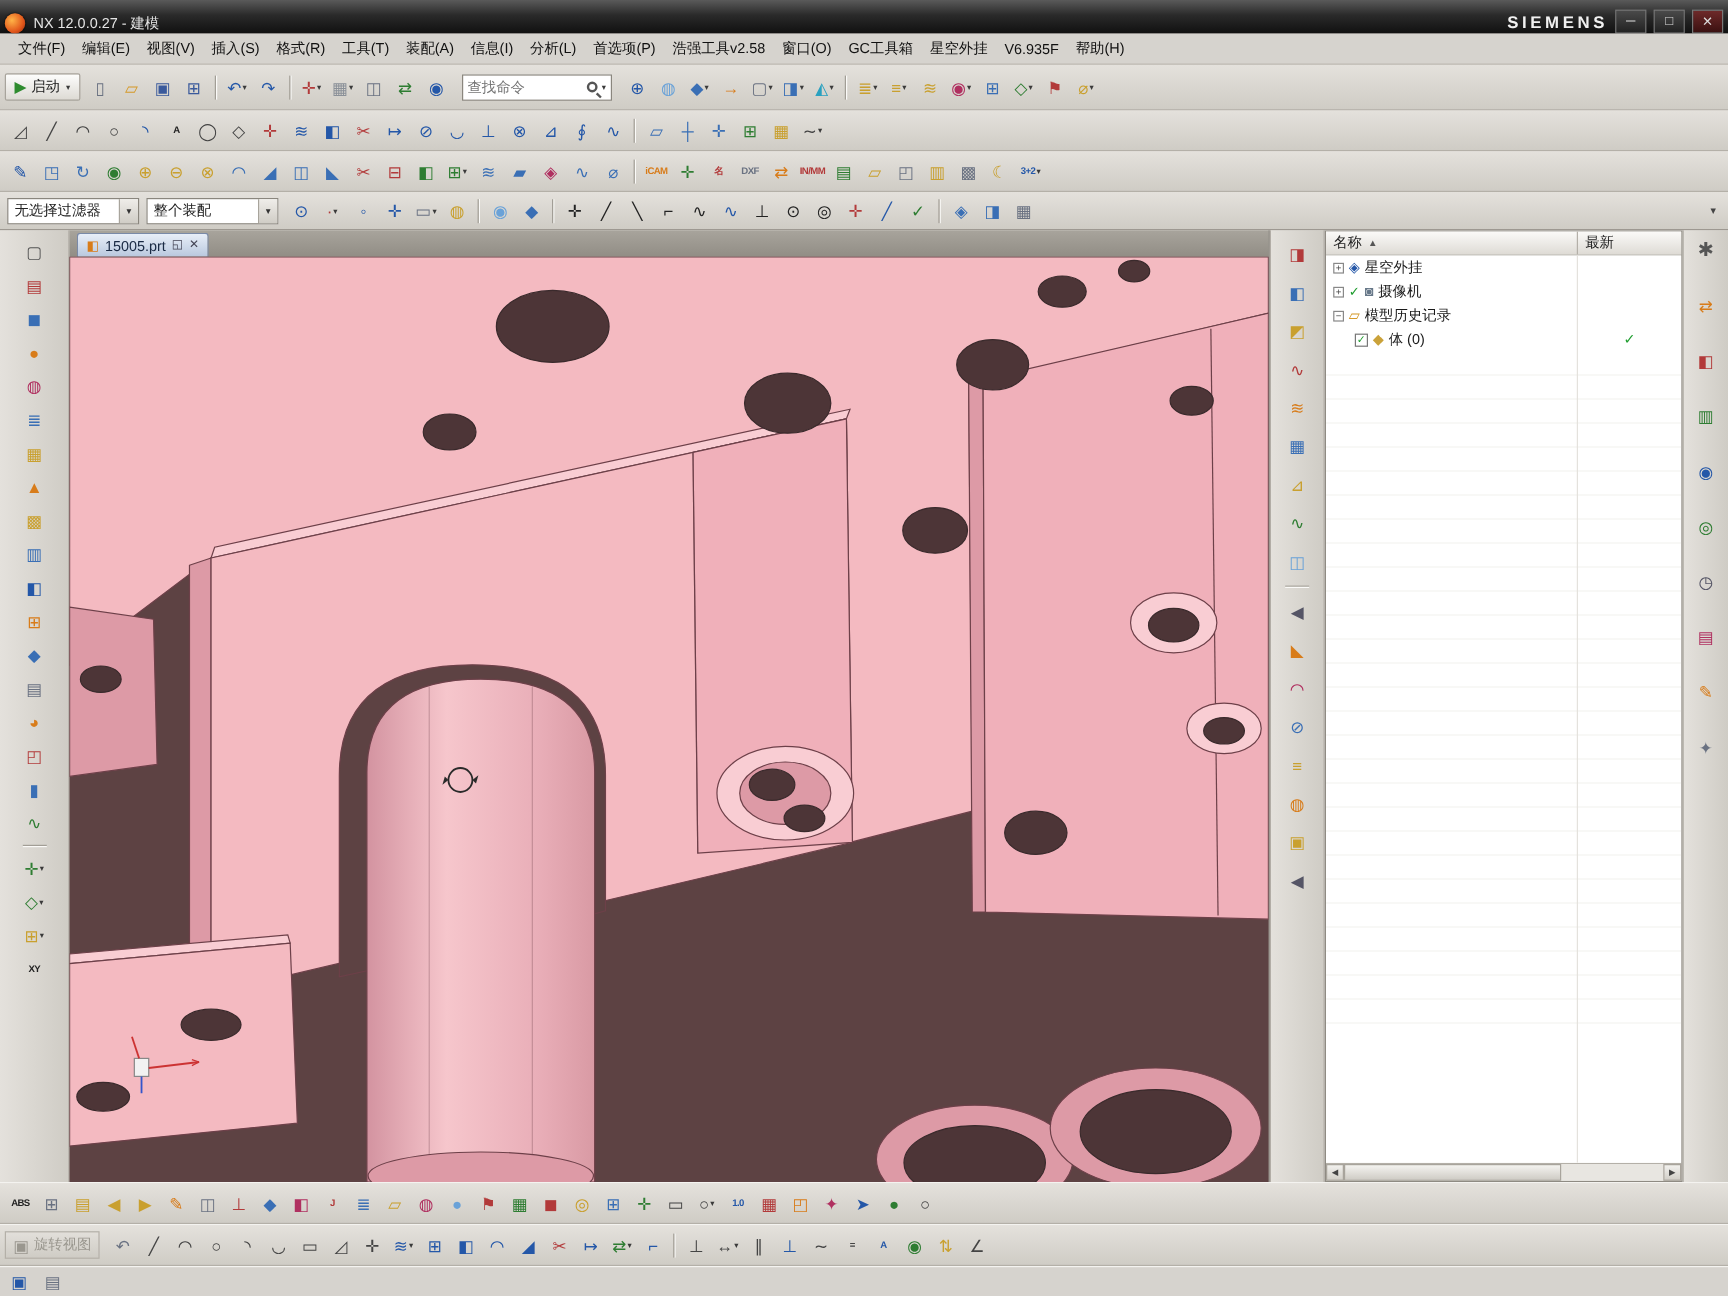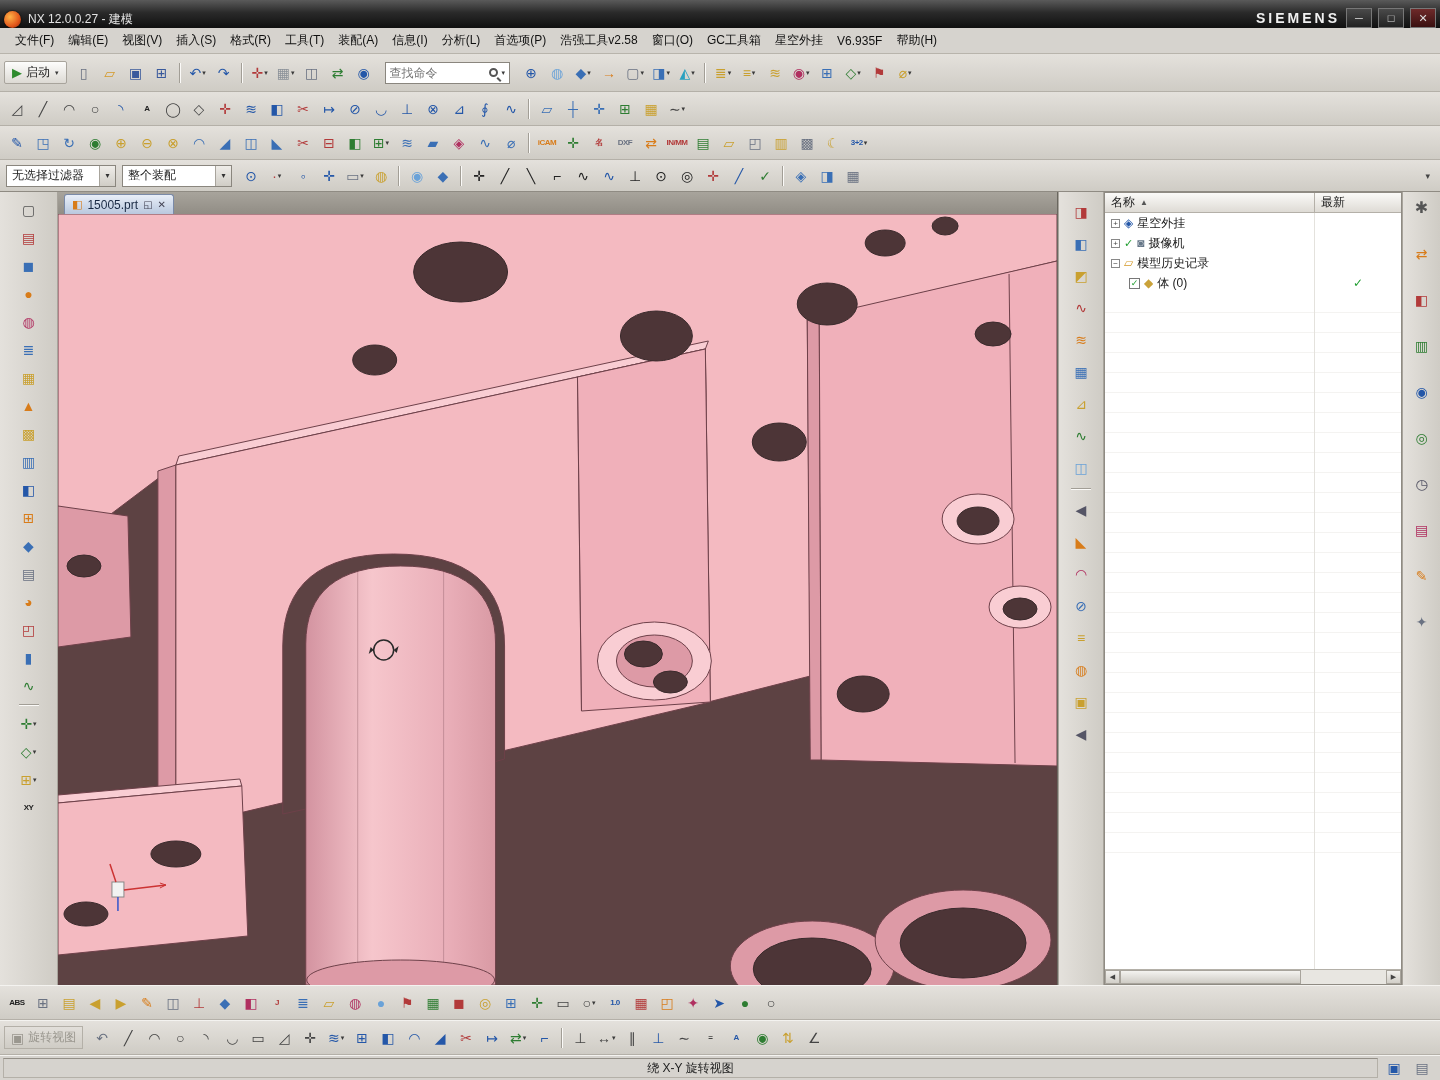--- a/index.html
+++ b/index.html
@@ -1048,21 +1048,20 @@
       <span class="icon">
         <span class="glyph" style="color: rgb(201, 160, 47);">⇅</span>
       </span>
       <span class="icon">
         <span class="glyph" style="color: rgb(68, 68, 68);">∠</span>
       </span>
     </div>
 </div>
 
 <div class="statusbar">
-  <div class="status-cell mid">绕 X-Y 旋转视图</div>
   <div class="status-icons">
       <span class="icon">
         <span class="glyph" style="color: rgb(36, 87, 168);">▣</span>
       </span>
       <span class="icon">
         <span class="glyph" style="color: rgb(106, 114, 130);">▤</span>
       </span>
     </div>
 </div>
 

